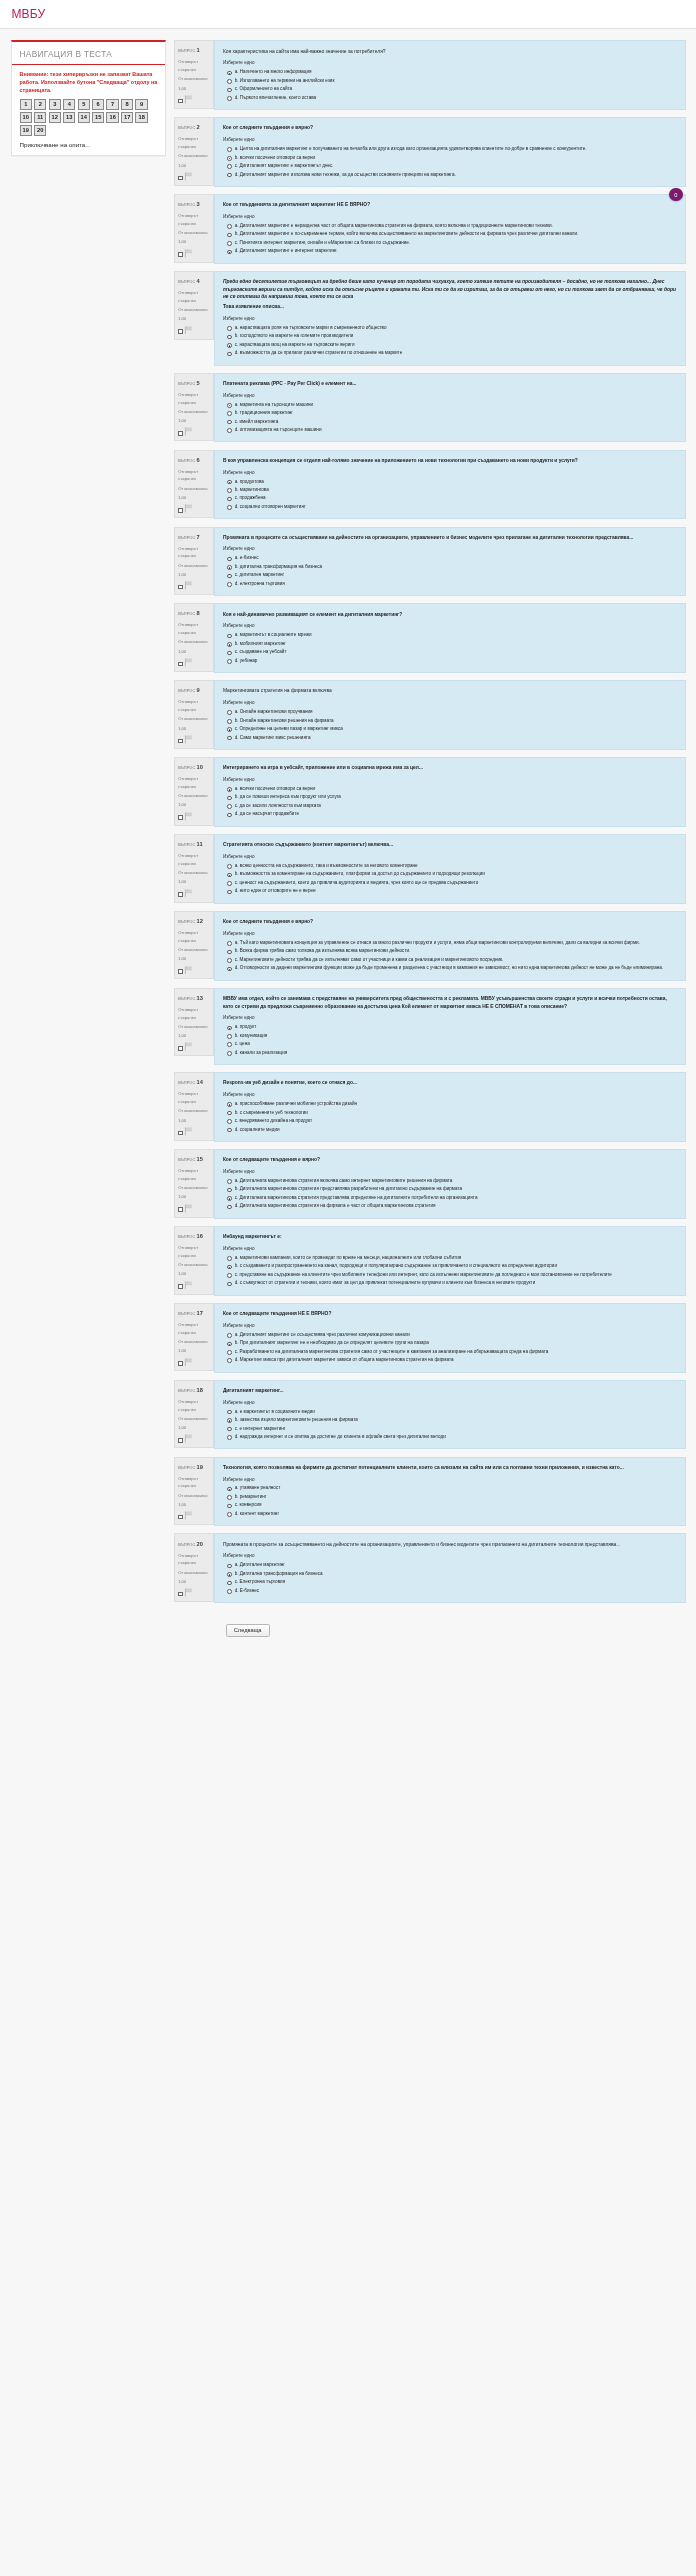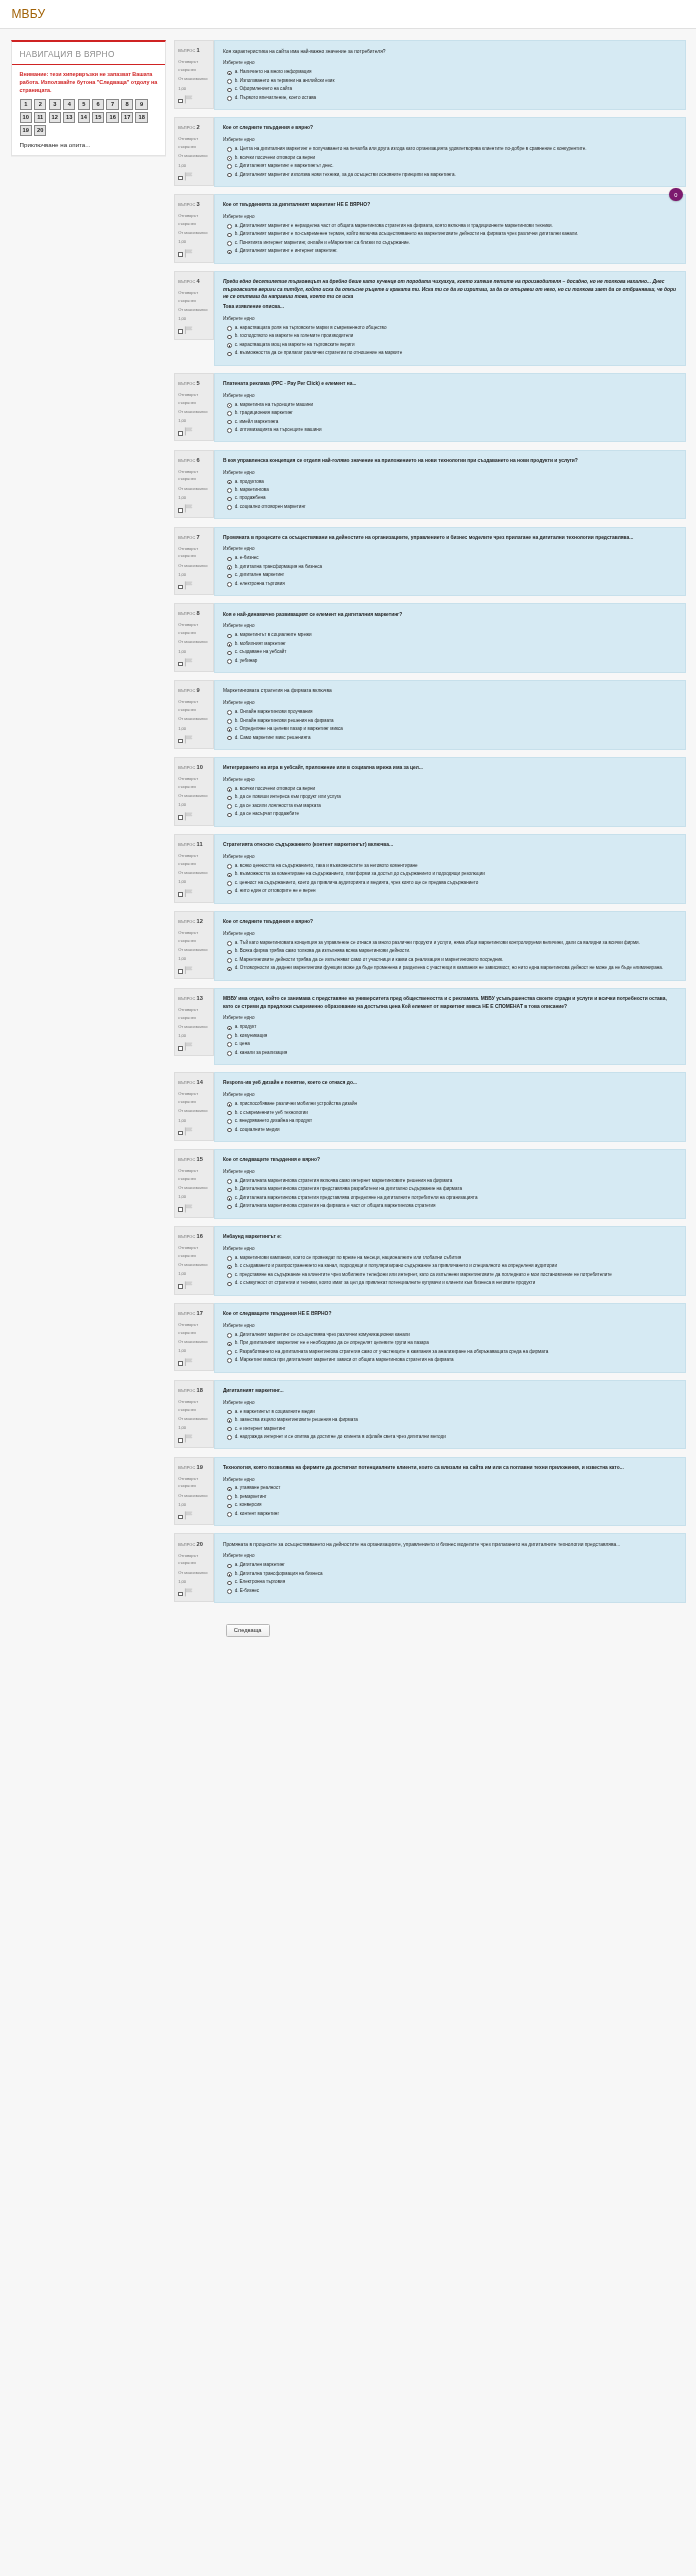--- a/index.html
+++ b/index.html
@@ -15,21 +15,21 @@
   .topbar {
     background: #ffffff;
     height: 29px;
     border-bottom: 0.5px solid #e0e0e0;
     display: flex;
     align-items: center;
     padding-left: 11.4px;
   }
   .brand {
     font-size: 12px;
-    color: #a16207;
+    color: #be185d;
     letter-spacing: 0.2px;
     font-weight: 400;
   }
   .page {
     padding: 11.4px 11.4px 20.7px 11.4px;
   }
   .layout { display: flex; align-items: flex-start; gap: 7.2px; }
   .col-nav { width: 155px; flex: 0 0 155px; }
   .col-main { flex: 1 1 auto; min-width: 0; }
 
@@ -201,21 +201,21 @@
 
 <div class="topbar">
   <span class="brand">МВБУ</span>
 </div>
 
 <div class="page">
   <div class="layout">
 
     <div class="col-nav">
       <div class="navblock">
-        <div class="navblock-title">НАВИГАЦИЯ В ВЯРНО</div>
+        <div class="navblock-title">НАВИГАЦИЯ В ТЕСТА</div>
         <div class="navblock-body">
           <p class="nav-warning">Внимание: тези хипервръзки не запазват Вашата работа. Използвайте бутона "Следваща" отдолу на страницата.</p>
           <div class="qgrid" id="qgrid">
               <div class="qbtn">1</div>
               <div class="qbtn">2</div>
               <div class="qbtn">3</div>
               <div class="qbtn">4</div>
               <div class="qbtn">5</div>
               <div class="qbtn">6</div>
               <div class="qbtn">7</div>

